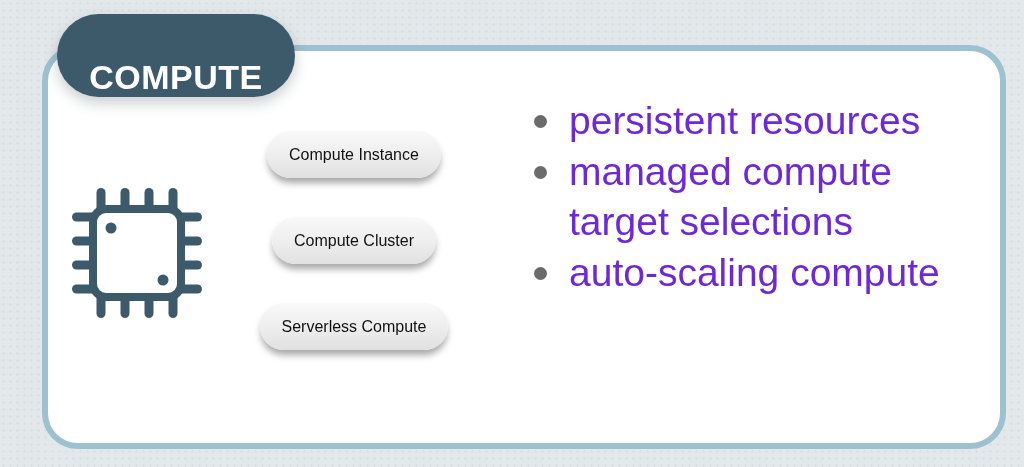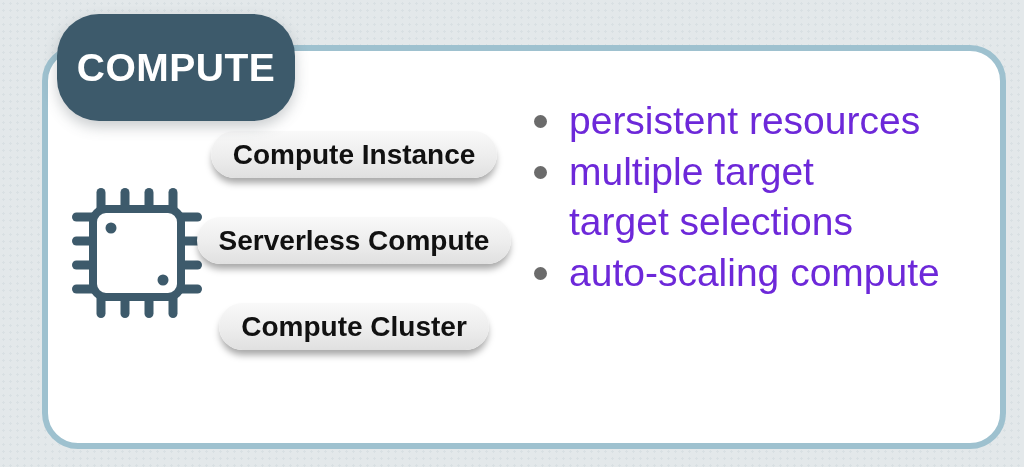--- a/index.html
+++ b/index.html
@@ -28,29 +28,29 @@
     border: 6px solid #9ec1cf;
     border-radius: 36px;
     z-index: 1;
   }
 
   .badge {
     position: absolute;
     left: 57px;
     top: 14px;
     width: 238px;
-    height: 107px;
+    height: 83px;
     border-radius: 42px;
     background: #3d5a6b;
     color: #ffffff;
-    font-size: 39px;
+    font-size: 34px;
     font-weight: bold;
     letter-spacing: 0.5px;
     display: flex;
-    align-items: center;
+    align-items: flex-end;
     justify-content: center;
     box-shadow: 0 6px 14px rgba(80, 90, 95, 0.30);
     z-index: 3;
   }
 
   .chip-icon {
     position: absolute;
     left: 72px;
     top: 188px;
     width: 130px;
@@ -71,22 +71,22 @@
   }
   .pill {
     height: 47px;
     padding: 0 22px;
     border-radius: 24px;
     background: linear-gradient(180deg, #f9f9f9 0%, #ededed 55%, #e0e0e0 100%);
     box-shadow: 0 6px 7px -1px rgba(0, 0, 0, 0.35);
     display: flex;
     align-items: center;
     justify-content: center;
-    font-size: 28px;
-    font-weight: bold;
+    font-size: 16px;
+    font-weight: normal;
     color: #111111;
     white-space: nowrap;
   }
 
   .features {
     position: absolute;
     left: 533px;
     top: 96px;
     width: 460px;
     margin: 0;
@@ -148,25 +148,25 @@
   <rect x="21" y="21" width="88" height="88" rx="13" fill="#ffffff" stroke="#3d5a6b" stroke-width="8"></rect>
   <circle cx="39" cy="40" r="5.5" fill="#3d5a6b"></circle>
   <circle cx="91" cy="92" r="5.5" fill="#3d5a6b"></circle>
 </svg>
 
 <div class="pills">
   <div class="pill">
     <span>Compute Instance</span>
   </div>
   <div class="pill">
-    <span>Serverless Compute</span>
+    <span>Compute Cluster</span>
   </div>
   <div class="pill">
-    <span>Compute Cluster</span>
+    <span>Serverless Compute</span>
   </div>
 </div>
 
 <ul class="features">
   <li>persistent resources</li>
-  <li>multiple target
+  <li>managed compute
 target selections</li>
   <li>auto-scaling compute</li>
 </ul>
 
 </body></html>

